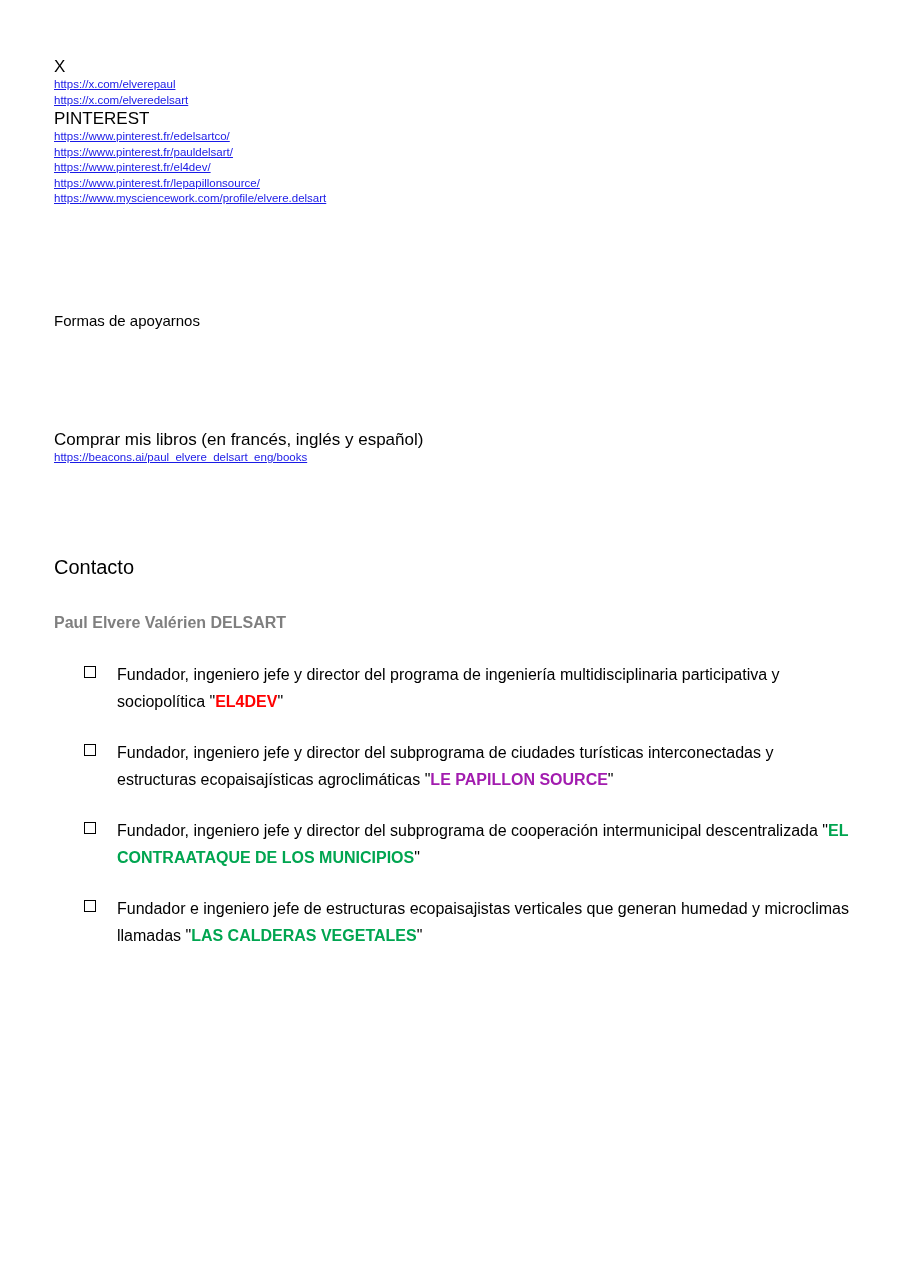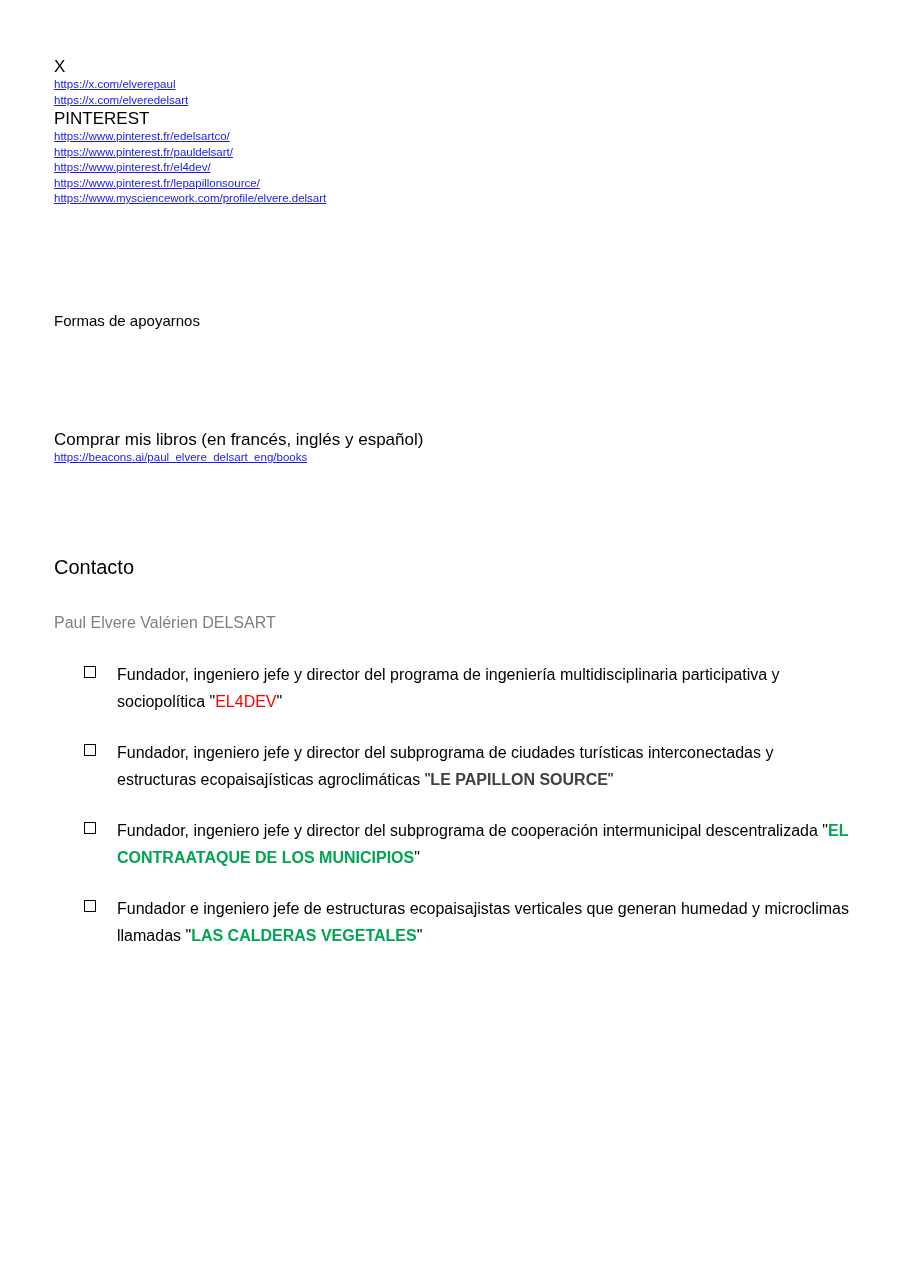--- a/index.html
+++ b/index.html
@@ -66,20 +66,21 @@
     line-height: 21px;
     color: #000000;
     margin: 0;
   }
 
   .gray-line {
     font-size: 16px;
     line-height: 21px;
     color: #7f7f7f;
     margin: 0;
+    font-weight: bold;
   }
   .sp-8  { height: 8px; }
   .sp-22 { height: 22px; }
   .sp-28 { height: 28px; }
   .sp-34 { height: 34px; }
   .sp-62 { height: 62px; }
   .sp-70 { height: 70px; }
 
   
   .bullets {
@@ -102,22 +103,22 @@
     left: 0;
     top: 5px;
     width: 12px;
     height: 12px;
     border: 1.6px solid #000000;
     box-sizing: border-box;
   }
   .bullet-text { display: inline; }
 
   
-  .em-red   { color: #ff0000; font-weight: normal; }
-  .em-blue  { color: #404040; font-weight: bold; }
+  .em-red   { color: #ff0000; font-weight: bold; }
+  .em-blue  { color: #a21caf; font-weight: bold; }
   .em-green { color: #00a550; font-weight: bold; }
   .quote    { color: #000000; font-weight: normal; }
 </style>
 </head>
 <body>
 
 <div class="page">
   <div class="content">
 
     <div>

